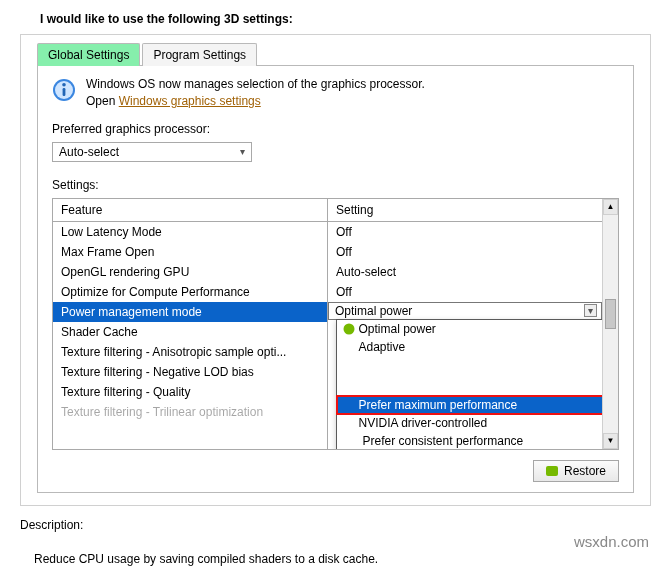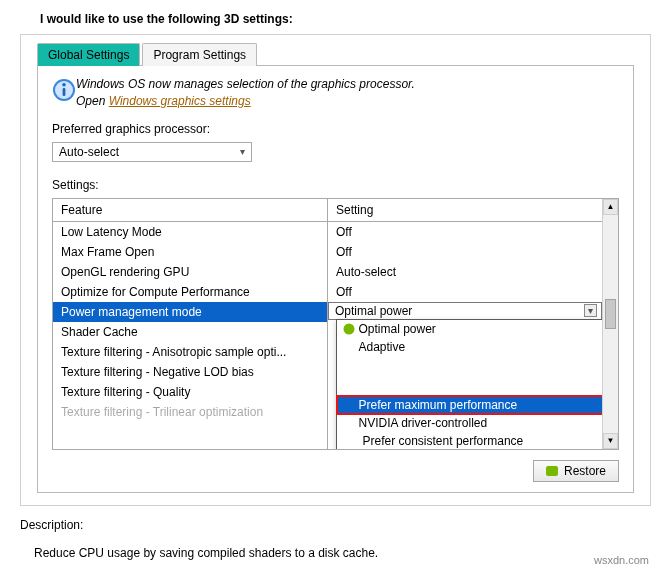--- a/index.html
+++ b/index.html
@@ -29,34 +29,34 @@
 }
 .tab {
   border: 1px solid #b9b9b9;
   border-bottom: none;
   padding: 4px 10px;
   background: #f4f4f4;
   border-radius: 2px 2px 0 0;
   cursor: pointer;
 }
 .tab.active {
-  background: #14b8a6;
+  background: #86efac;
   position: relative;
 }
 .tab-body {
   border: 1px solid #b9b9b9;
   padding: 10px 14px;
   margin-top: -1px;
   position: relative;
 }
 .info-row {
   display: flex;
+  gap: 10px;
   align-items: flex-start;
   margin-bottom: 12px;
-  font-style: italic;
 }
 .info-icon {
   width: 24px; height: 24px;
   flex: none;
   margin-top: 2px;
 }
 .info-text { line-height: 1.4; }
 .link { color: #a16207; text-decoration: underline; cursor: pointer; }
 .field-label { margin-bottom: 6px; }
 .dropdown {
@@ -135,28 +135,28 @@
 .btn {
   border: 1px solid #a6a6a6;
   background: linear-gradient(#fbfbfb,#e8e8e8);
   padding: 3px 12px;
   display:flex; align-items:center; gap:6px;
   cursor:pointer;
 }
 .nv-dot { width:12px; height:12px; }
 .footer {
   position: absolute;
-  bottom: 16px;
+  bottom: 32px;
   right: 22px;
-  font-size: 11px;
+  font-size: 15px;
   color: #888;
   margin-top: 28px;
 }
 .desc-block { padding: 12px 20px 30px 20px; }
-.desc-title { margin-bottom: 14px; }
+.desc-title { margin-bottom: 20px; }
 .desc-body { padding-left: 14px; }
 </style>
 </head>
 <body>
 
 <div class="page-title">I would like to use the following 3D settings:</div>
 
 <div class="panel">
   <div class="tabs">
     <div class="tab active">Global Settings</div>

